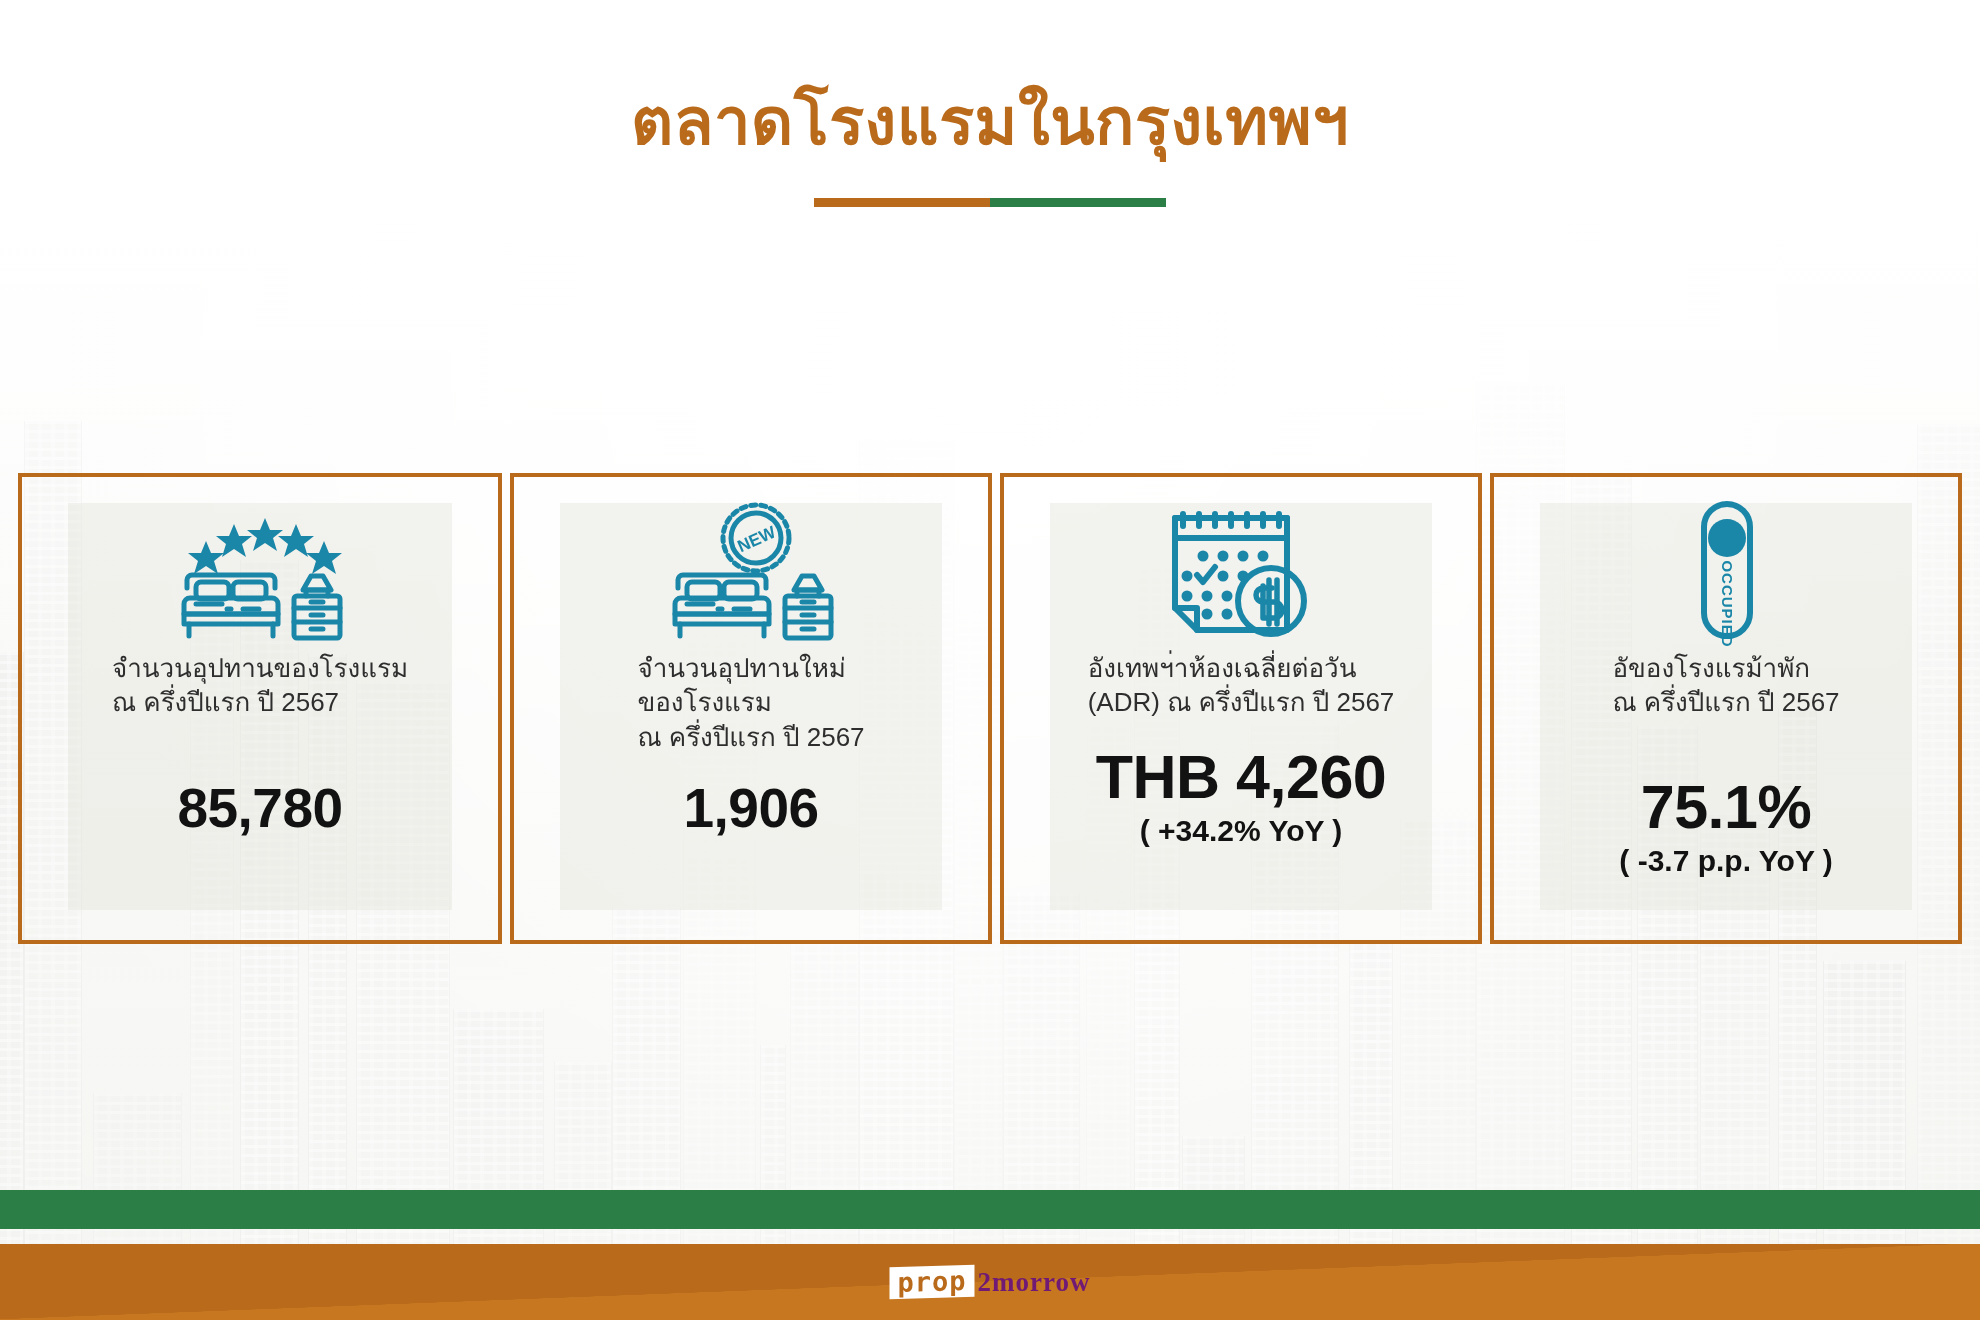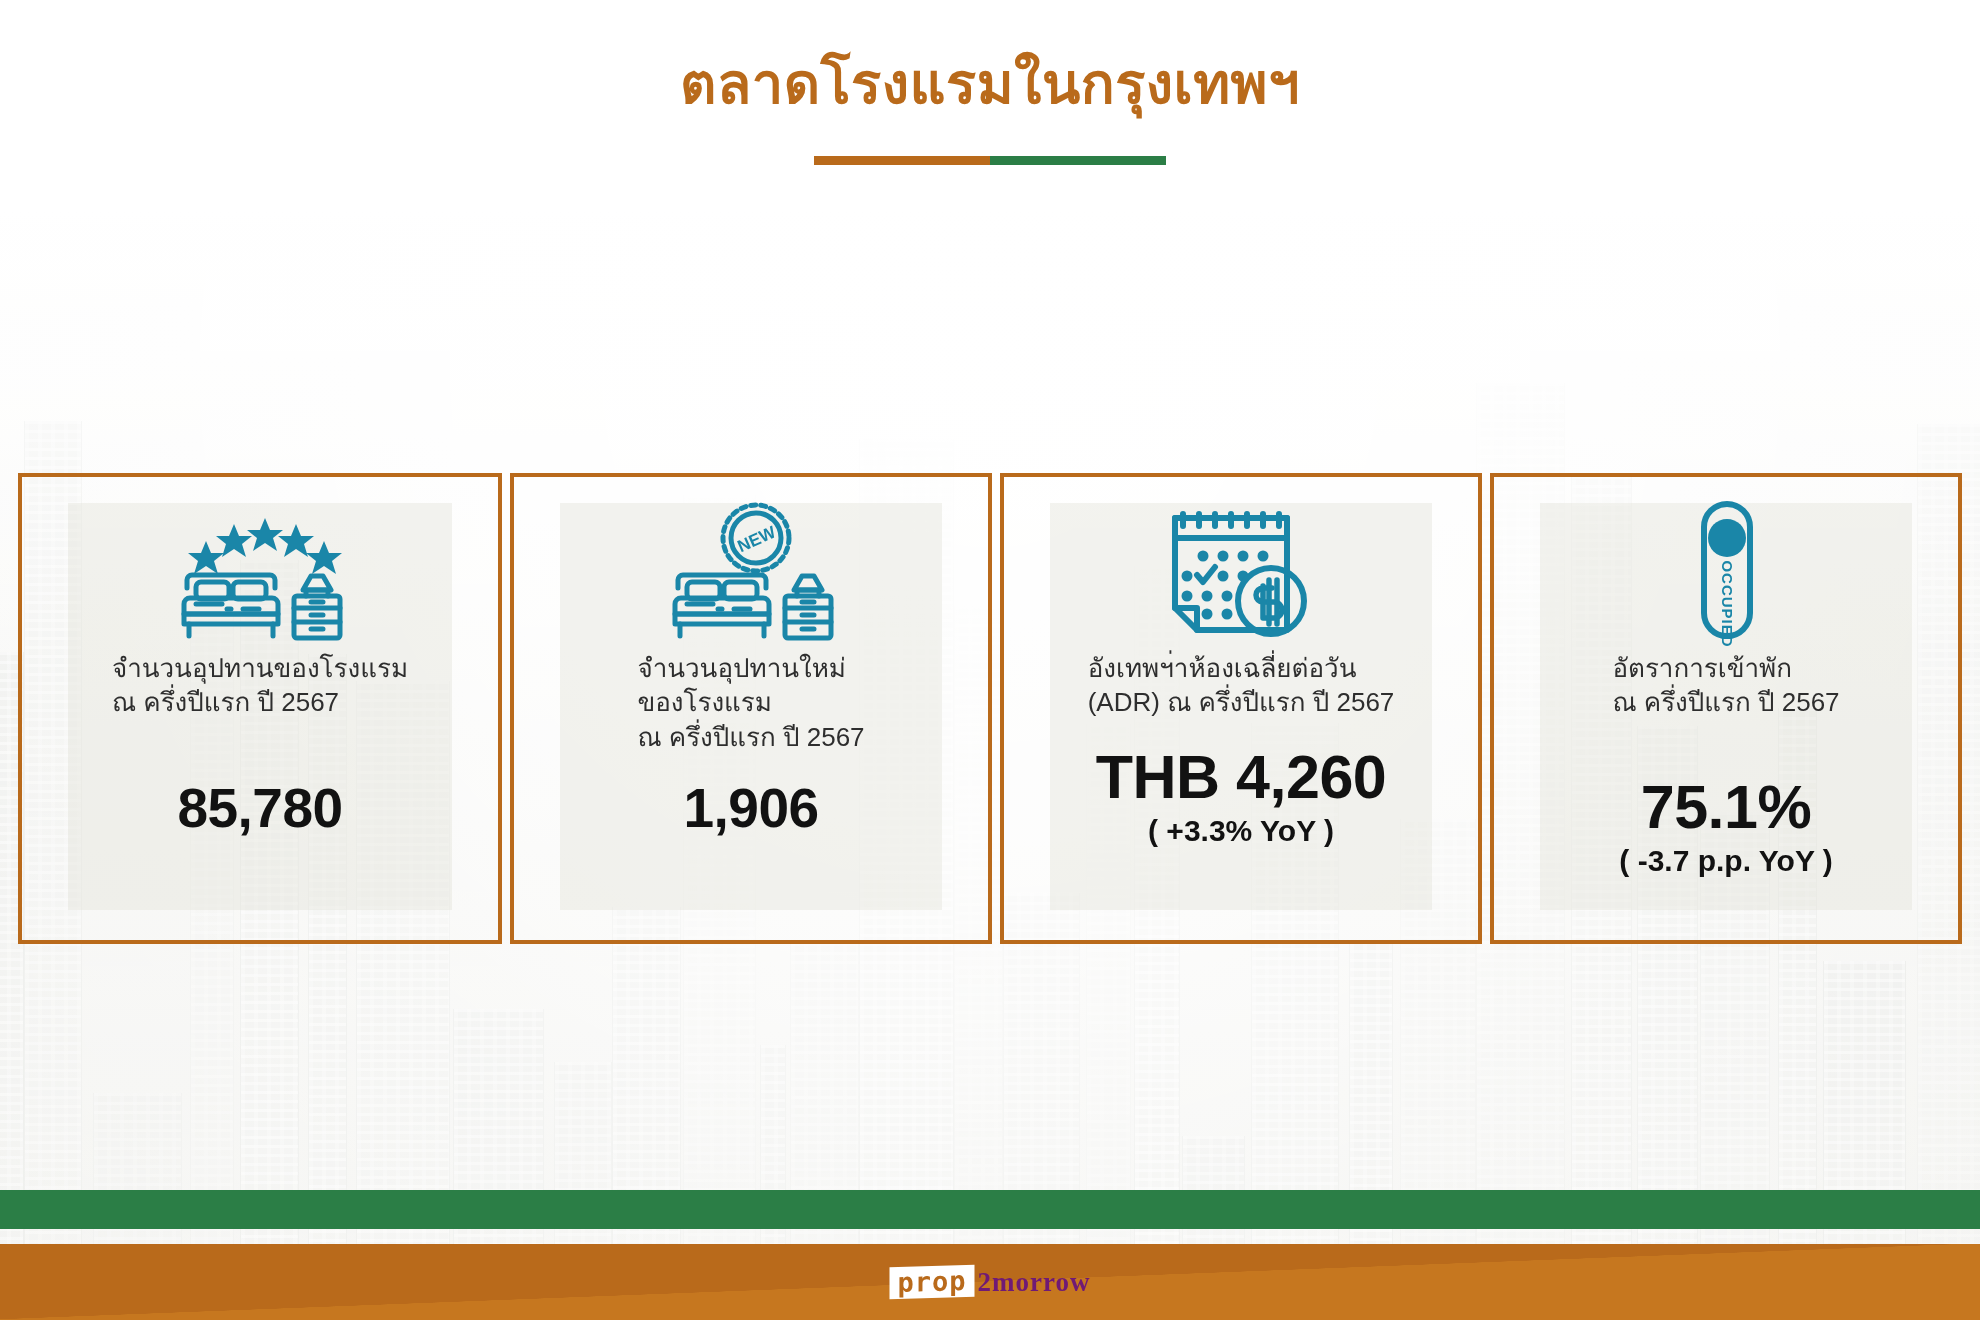--- a/index.html
+++ b/index.html
@@ -35,23 +35,23 @@
     position:absolute; inset:0;
     background:
       radial-gradient(ellipse at 50% 28%, rgba(255,255,255,.96) 0%, rgba(255,255,255,.80) 35%, rgba(255,255,255,.38) 65%, rgba(255,255,255,.15) 100%),
       linear-gradient(180deg, rgba(255,255,255,.95) 0%, rgba(255,255,255,.55) 22%, rgba(255,255,255,.25) 50%, rgba(255,255,255,.45) 100%);
   }
 
   
   .header{position:absolute; top:0; left:0; right:0; z-index:3; text-align:center;}
   .title{
     font-family:"Liberation Sans","DejaVu Sans",sans-serif;
-    font-size:56px; font-weight:bold; color:#b96a1b;
+    font-size:65px; font-weight:bold; color:#b96a1b;
     letter-spacing:.5px; line-height:1;
-    padding-top:56px;
+    padding-top:89px;
     text-align:center;
   }
   .divider{ width:352px; height:9px; margin:44px auto 0; display:flex; }
   .divider .d-orange{flex:1; background:#b96a1b;}
   .divider .d-green{flex:1; background:#2b7e46;}
 
   
   .cards{
     position:absolute; z-index:3;
     left:18px; right:18px; top:473px;
@@ -278,34 +278,34 @@
           <path d="M102,90 v32 h11 a8,8 0 0 0 0,-16 h-11 a7,7 0 0 1 0,-14 h9"></path>
           <path d="M108,84 v44 M116,84 v44"></path>
         </g>
       </svg>
     </div>
     <div class="label">
       <div>อังเทพฯ่าห้องเฉลี่ยต่อวัน</div>
       <div>(ADR) ณ ครึ่งปีแรก ปี 2567</div>
     </div>
     <div class="value">THB 4,260</div>
-    <div class="sub">( +3.3% YoY )</div>
+    <div class="sub">( +34.2% YoY )</div>
   </div>
 
   <div class="card c4">
     <div class="inner-wash"></div>
     <div class="icon-wrap">
       <svg width="120" height="150" viewBox="0 0 120 150">
         <rect x="38" y="8" width="46" height="132" rx="23" fill="none" stroke="#1a86a8" stroke-width="6"></rect>
         <circle cx="61" cy="42" r="19" fill="#1a86a8"></circle>
         <text x="61" y="113" text-anchor="middle" transform="rotate(90 61 108)" font-family="'Liberation Sans',sans-serif" font-size="15" font-weight="bold" letter-spacing="1" fill="#1a86a8">OCCUPIED</text>
       </svg>
     </div>
     <div class="label">
-      <div>อัตราการเข้าพัก</div>
+      <div>อัของโรงแรม้าพัก</div>
       <div>ณ ครึ่งปีแรก ปี 2567</div>
     </div>
     <div class="value">75.1%</div>
     <div class="sub">( -3.7 p.p. YoY )</div>
   </div>
 
 </div>
 
 <div class="band-green"></div>
 <div class="band-orange">

